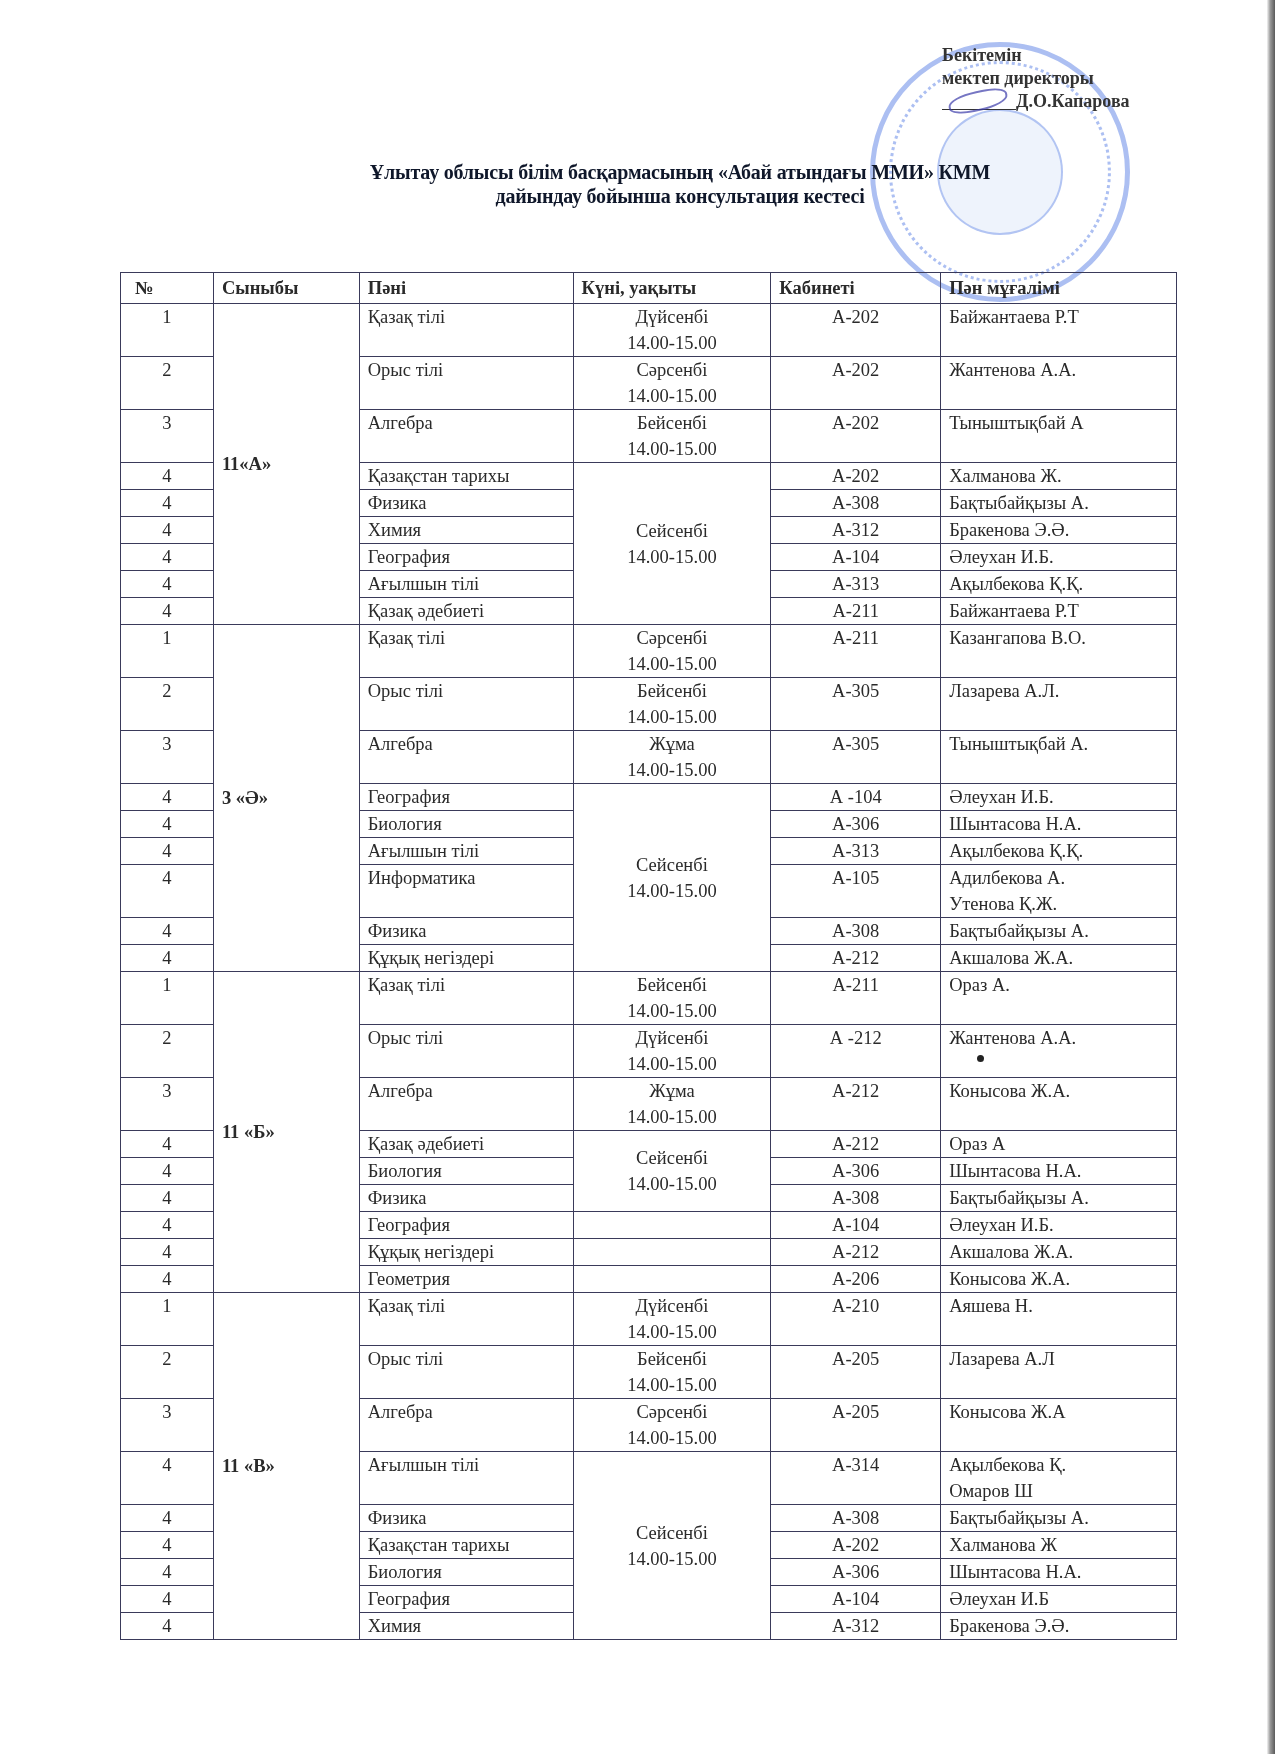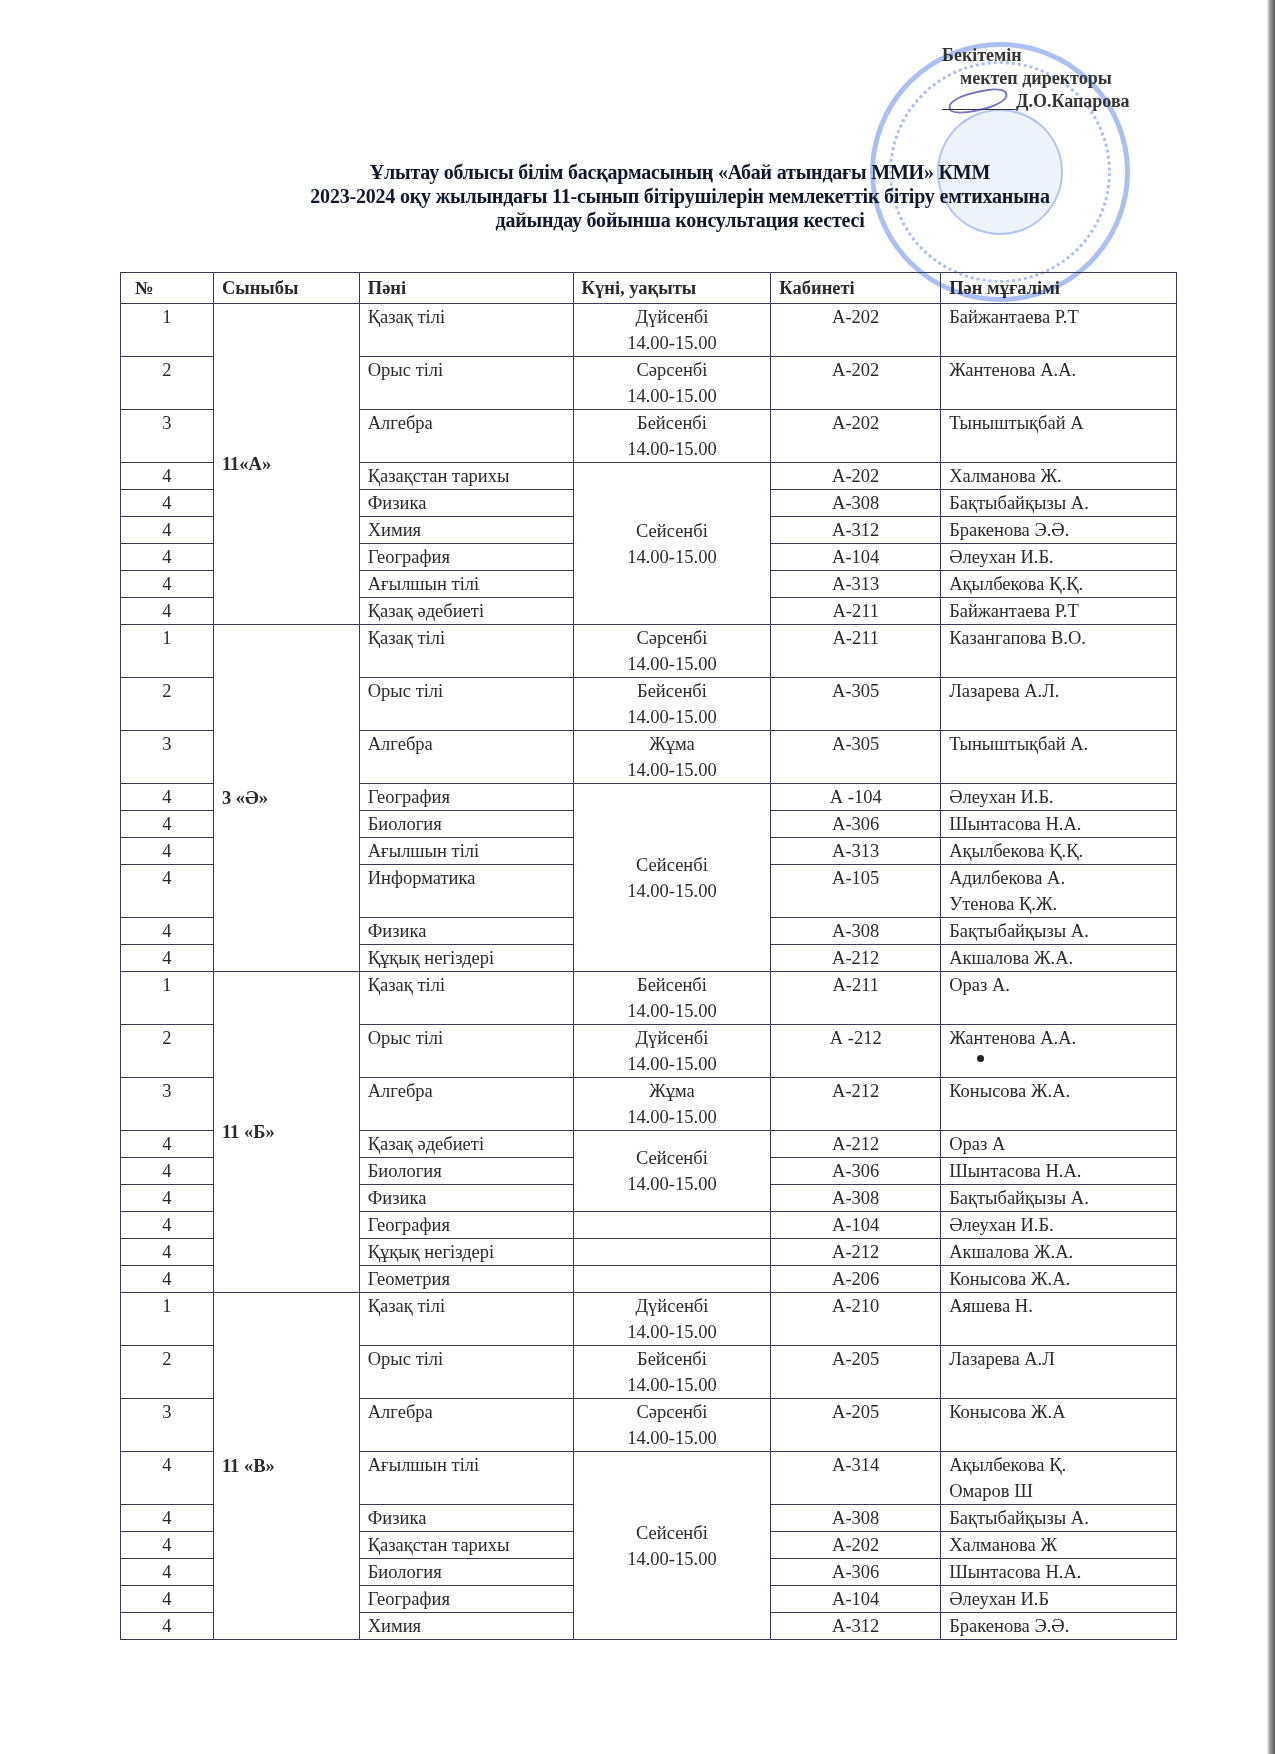--- a/index.html
+++ b/index.html
@@ -10,21 +10,21 @@
   .edge-strip { position:absolute; left:1267px; top:0; width:8px; height:1754px;
     background:linear-gradient(to right,#f3f3f3,#9a9a9a 40%,#5a5a5a); }
   .stamp { position:absolute; left:870px; top:42px; width:260px; height:260px; border-radius:50%;
     border:5px solid rgba(40,90,220,0.55); box-sizing:border-box; opacity:0.7; }
   .stamp::before { content:""; position:absolute; left:14px; top:14px; right:14px; bottom:14px;
     border-radius:50%; border:3px dotted rgba(40,90,220,0.55); }
   .stamp::after { content:""; position:absolute; left:62px; top:62px; right:62px; bottom:62px;
     border-radius:50%; border:2px solid rgba(40,90,220,0.45); background:rgba(120,160,235,0.18); }
   .approve { position:absolute; left:942px; top:44px; font-weight:bold; font-size:18px; line-height:23px; color:#333; }
   .approve .l1 { padding-left:0; }
-  .approve .l2 { padding-left:0;text-align:center; }
+  .approve .l2 { padding-left:0; }
   .approve .l3 { padding-left:74px; position:relative; }
   .approve .sig { position:absolute; left:0; bottom:3px; width:74px; border-bottom:1.5px solid #333; height:18px; }
   .approve .sig::after { content:""; position:absolute; left:6px; top:0; width:56px; height:16px;
     border:2px solid rgba(60,60,170,0.7); border-radius:50% 40% 50% 40%; transform:rotate(-12deg); }
   .title { position:absolute; left:180px; top:160px; width:1000px; text-align:center; font-weight:bold;
     font-size:20px; line-height:24px; color:#0f172a; font-family:"Liberation Sans Narrow","Liberation Serif",serif; }
   .title div { letter-spacing:-0.2px; }
   table.sched { position:absolute; left:120px; top:272px; width:1057px; border-collapse:collapse; font-size:18.5px; }
   table.sched td, table.sched th { border:1.3px solid #3a3a5a; padding:0 0 0 8px; vertical-align:top; line-height:26px; }
   table.sched th { text-align:left; font-weight:bold; height:30px; vertical-align:middle; }
@@ -50,21 +50,20 @@
   <div class="l1">Бекітемін</div>
   <div class="l2">мектеп директоры</div>
   <div class="l3">
     <span class="sig"></span>
     <span>Д.О.Капарова</span>
   </div>
 </div>
 
 <div class="title">
   <div>Ұлытау облысы білім басқармасының «Абай атындағы ММИ» КММ</div>
-  <div>2023-2024 оқу жылындағы 11-сынып бітірушілерін мемлекеттік бітіру емтиханына</div>
   <div>дайындау бойынша консультация кестесі</div>
 </div>
 
 <table class="sched">
   <colgroup>
     <col class="col-no">
       <col class="col-cls">
       <col class="col-subj">
       <col class="col-day">
       <col class="col-room">

